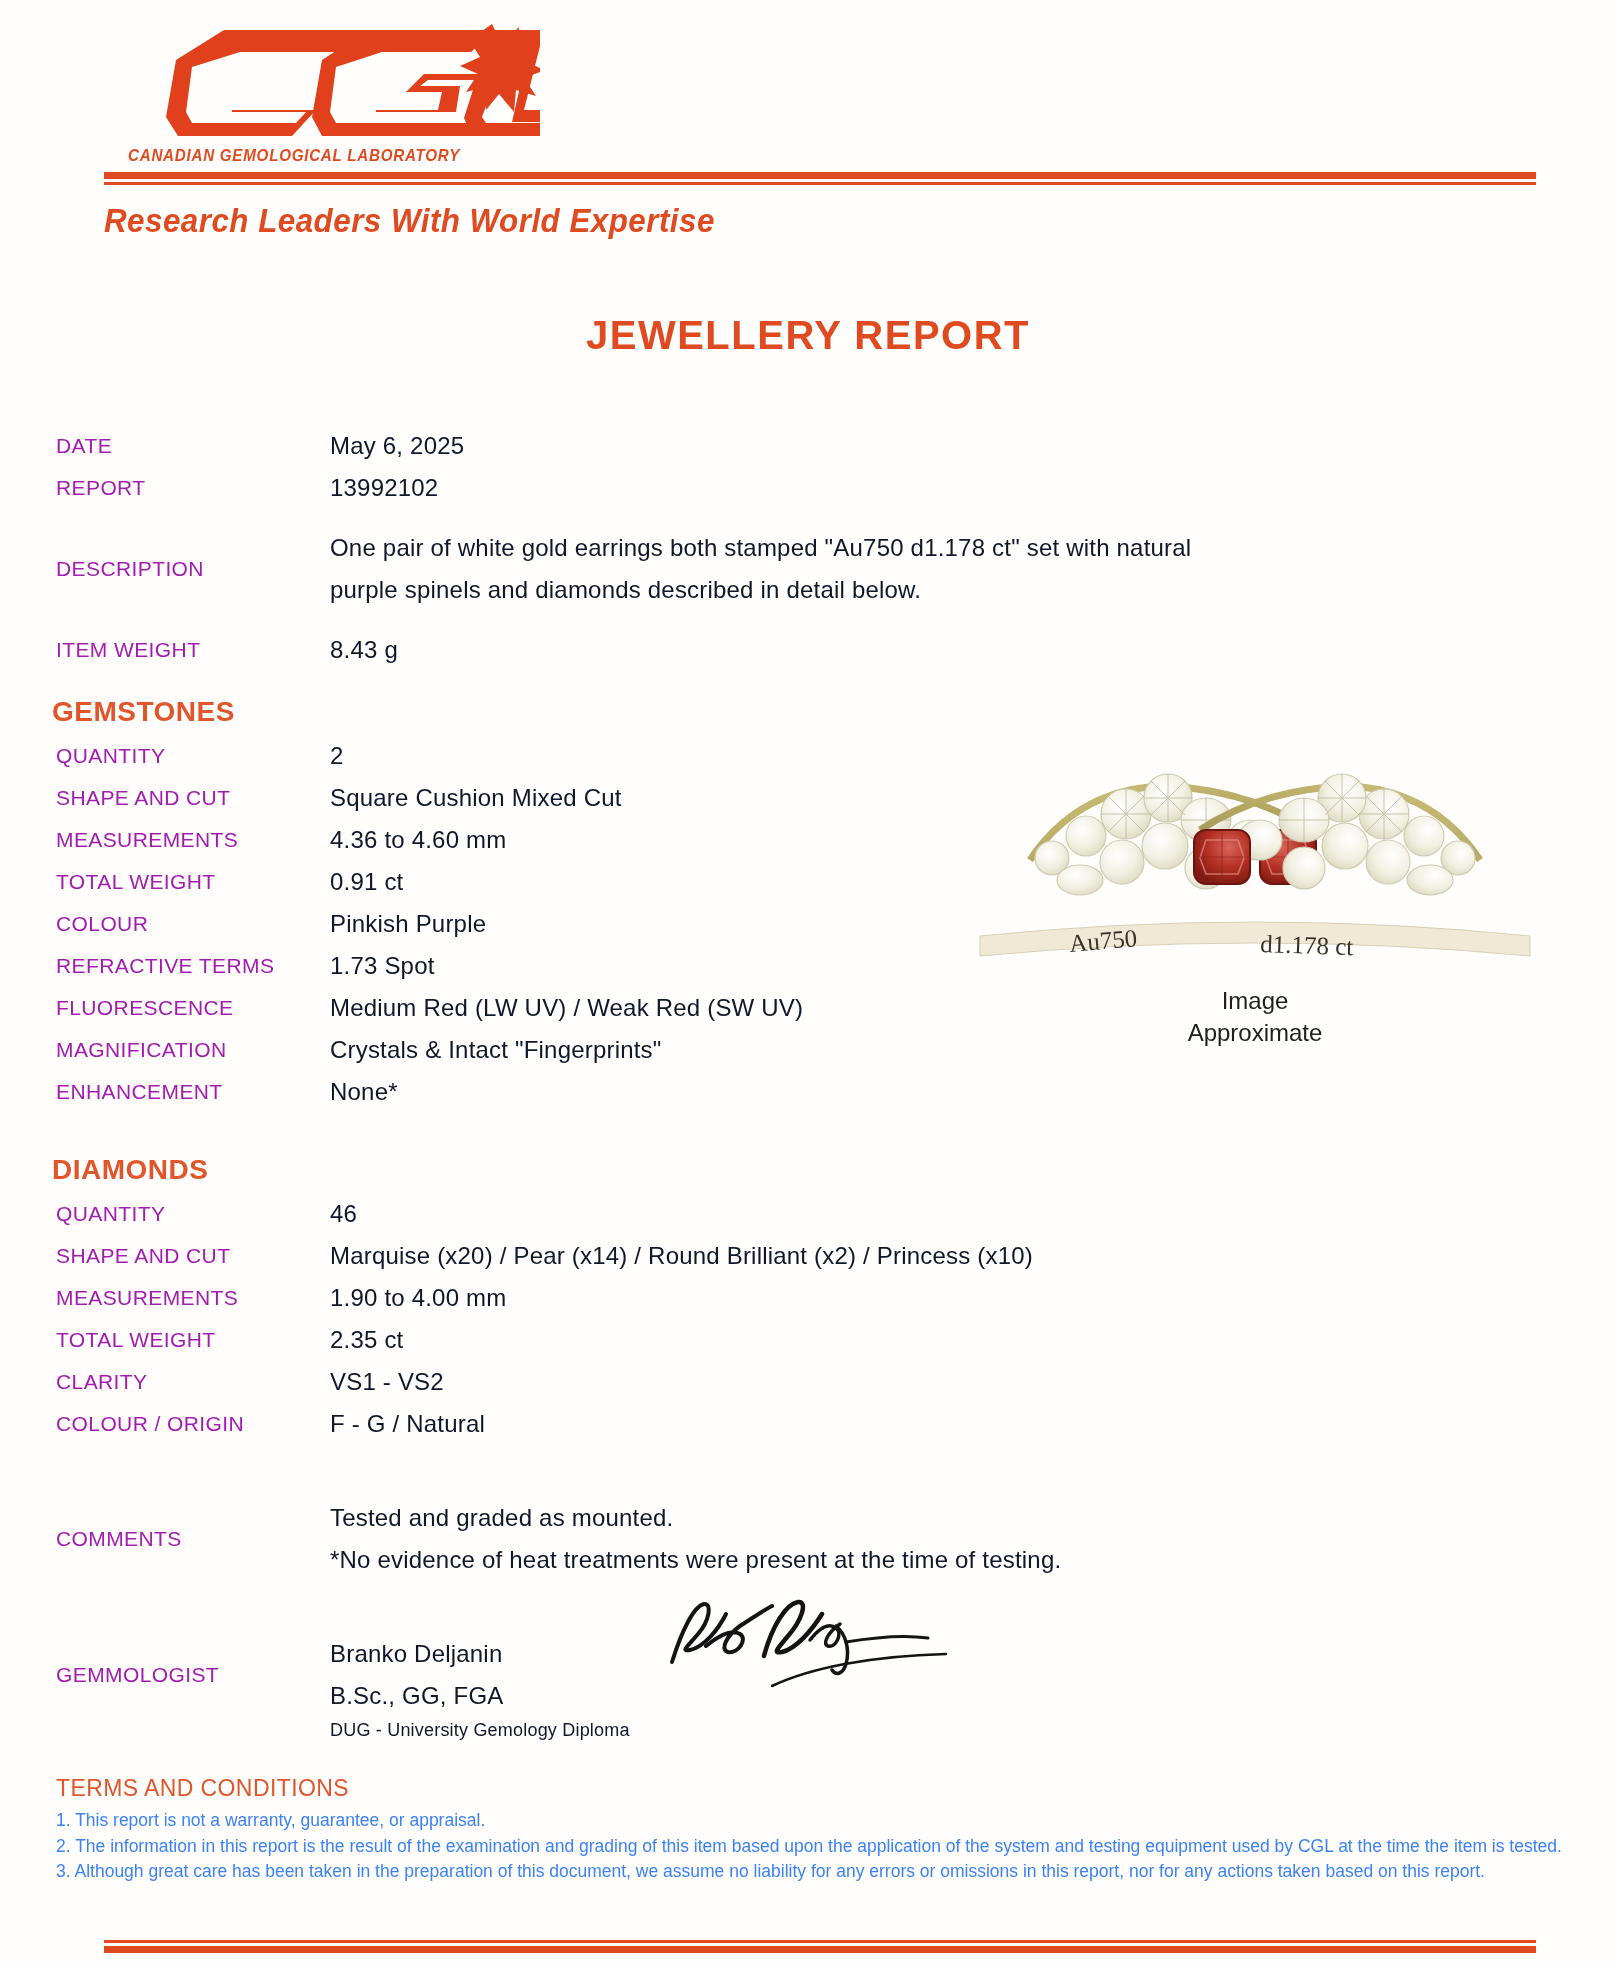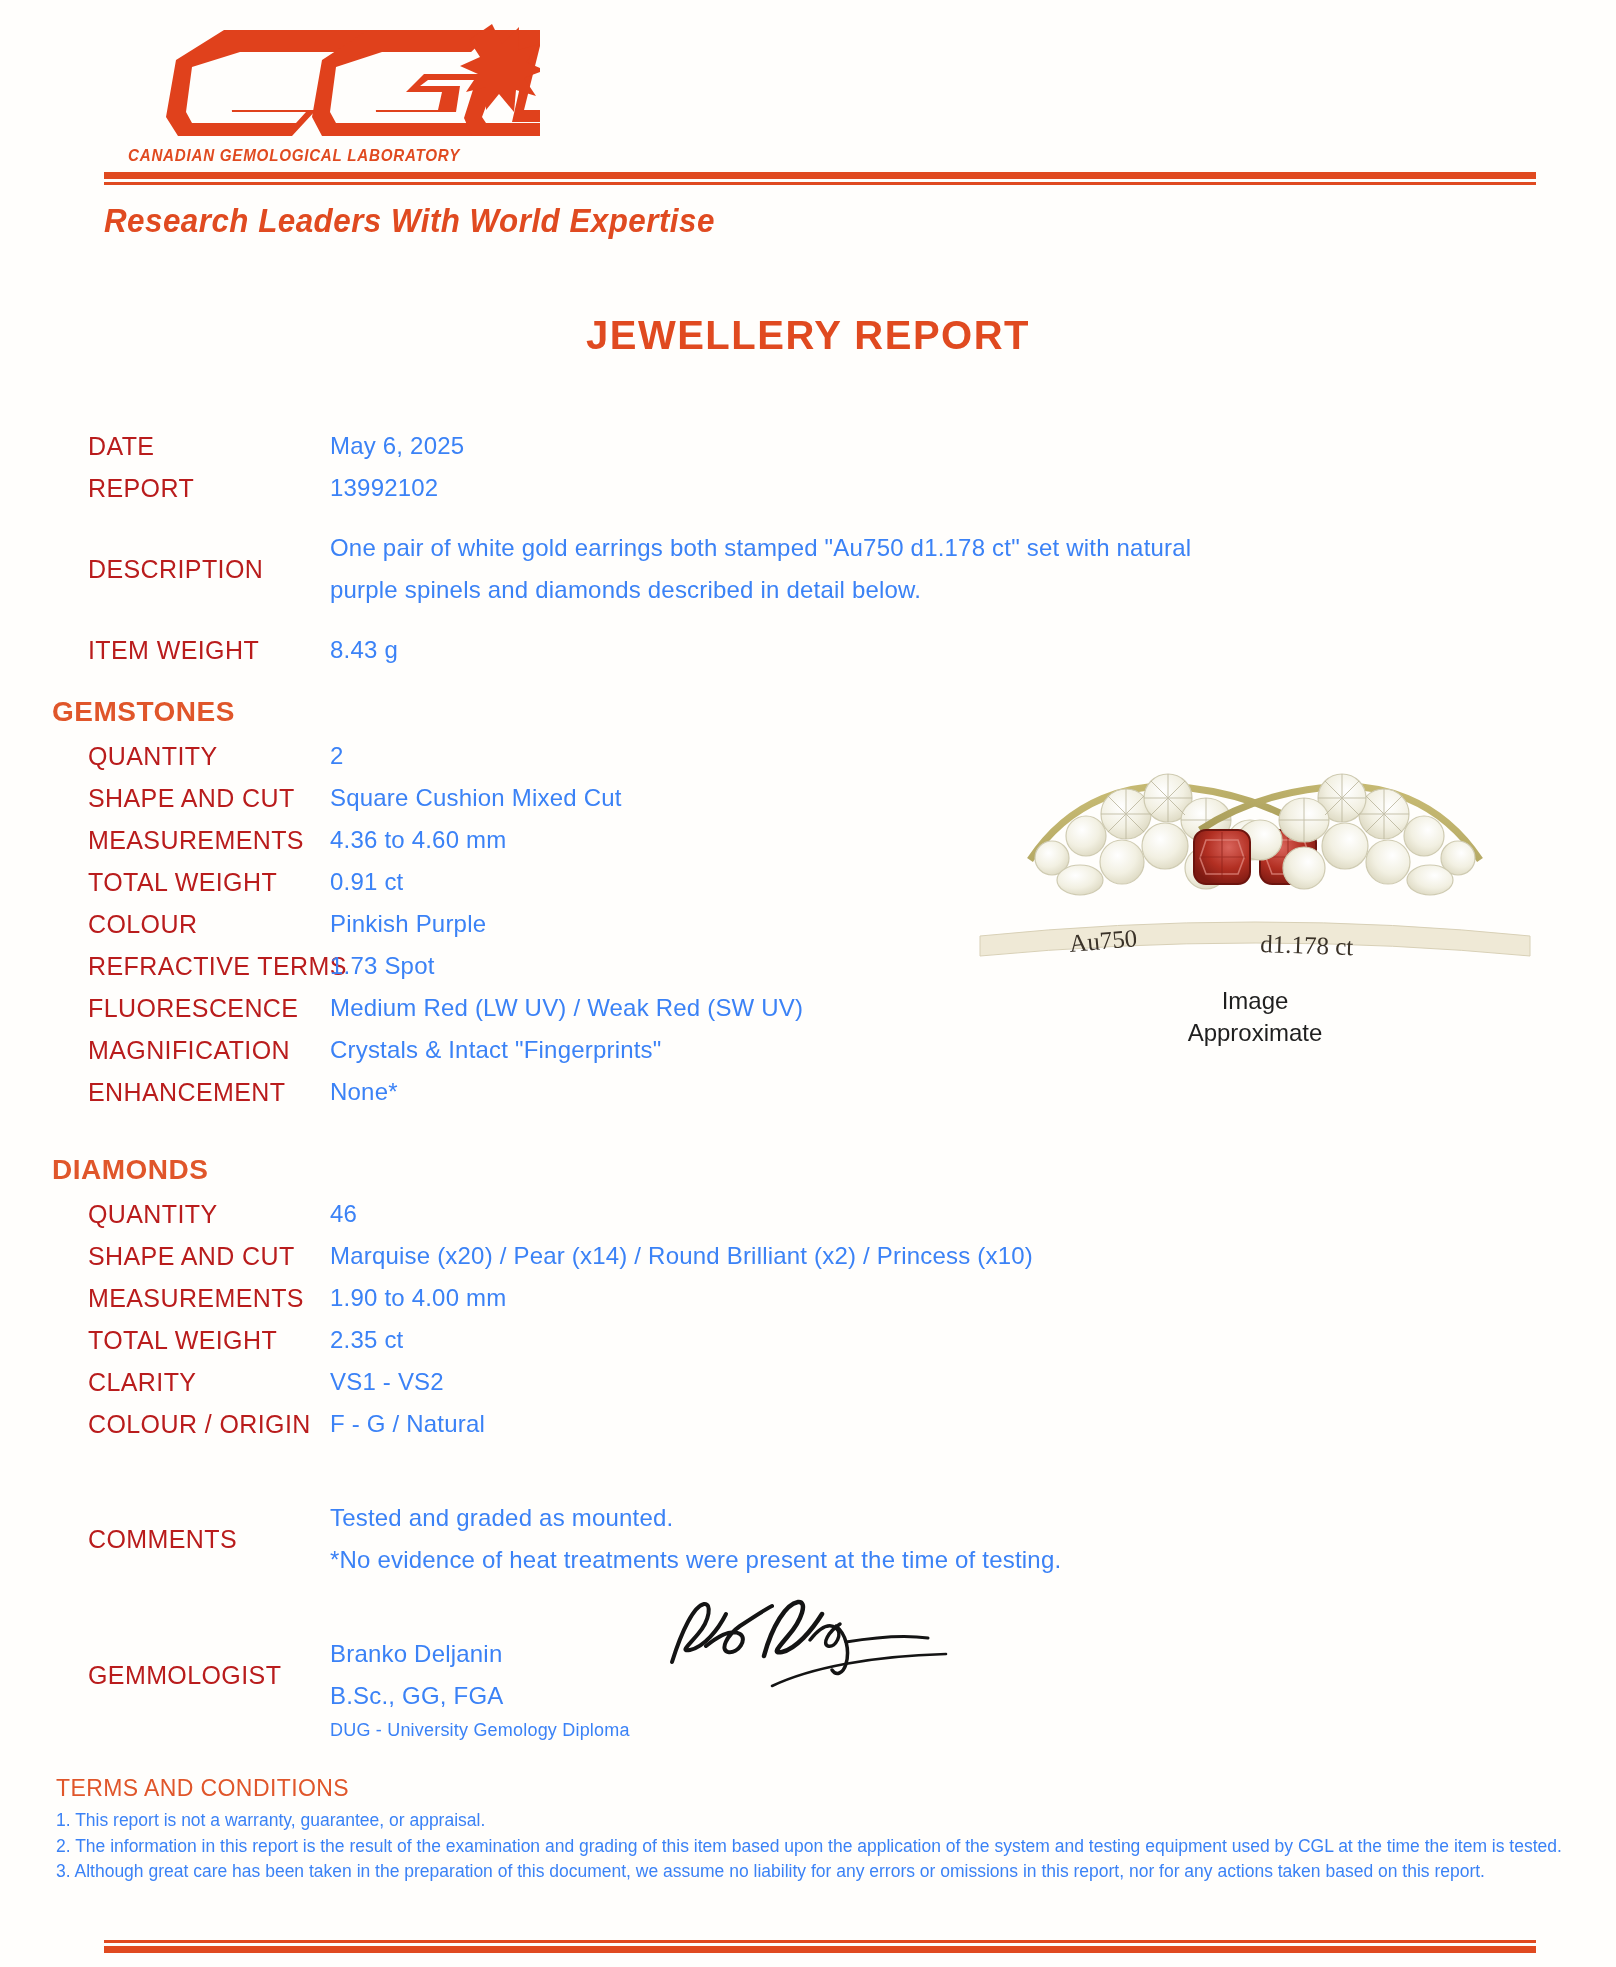--- a/index.html
+++ b/index.html
@@ -44,27 +44,27 @@
     position:absolute; left:0; top:313px; width:1616px;
     text-align:center;
     font-size:40px; font-weight:bold;
     color:#e04a20; letter-spacing:1.5px;
   }
 
   
   .rows { position:absolute; left:0; top:425px; width:1616px; }
   .row { position:relative; display:flex; align-items:flex-start; }
   .lbl {
-    width:330px; padding-left:88px;
-    color:#b91c1c; font-size:25px;
+    width:330px; padding-left:56px;
+    color:#a21caf; font-size:21px;
     letter-spacing:0.4px; line-height:42px;
     white-space:nowrap;
   }
   .val {
-    color:#3b82f6; font-size:24px; line-height:42px;
+    color:#0f172a; font-size:24px; line-height:42px;
     letter-spacing:0.2px;
   }
   .val.bold { font-weight:bold; }
   .val .l2 { display:block; }
   .sec-head {
     padding-left:52px; color:#e0562a;
     font-size:28px; font-weight:bold; letter-spacing:0.5px;
     line-height:46px;
   }
   .spacer-sm { height:18px; }

